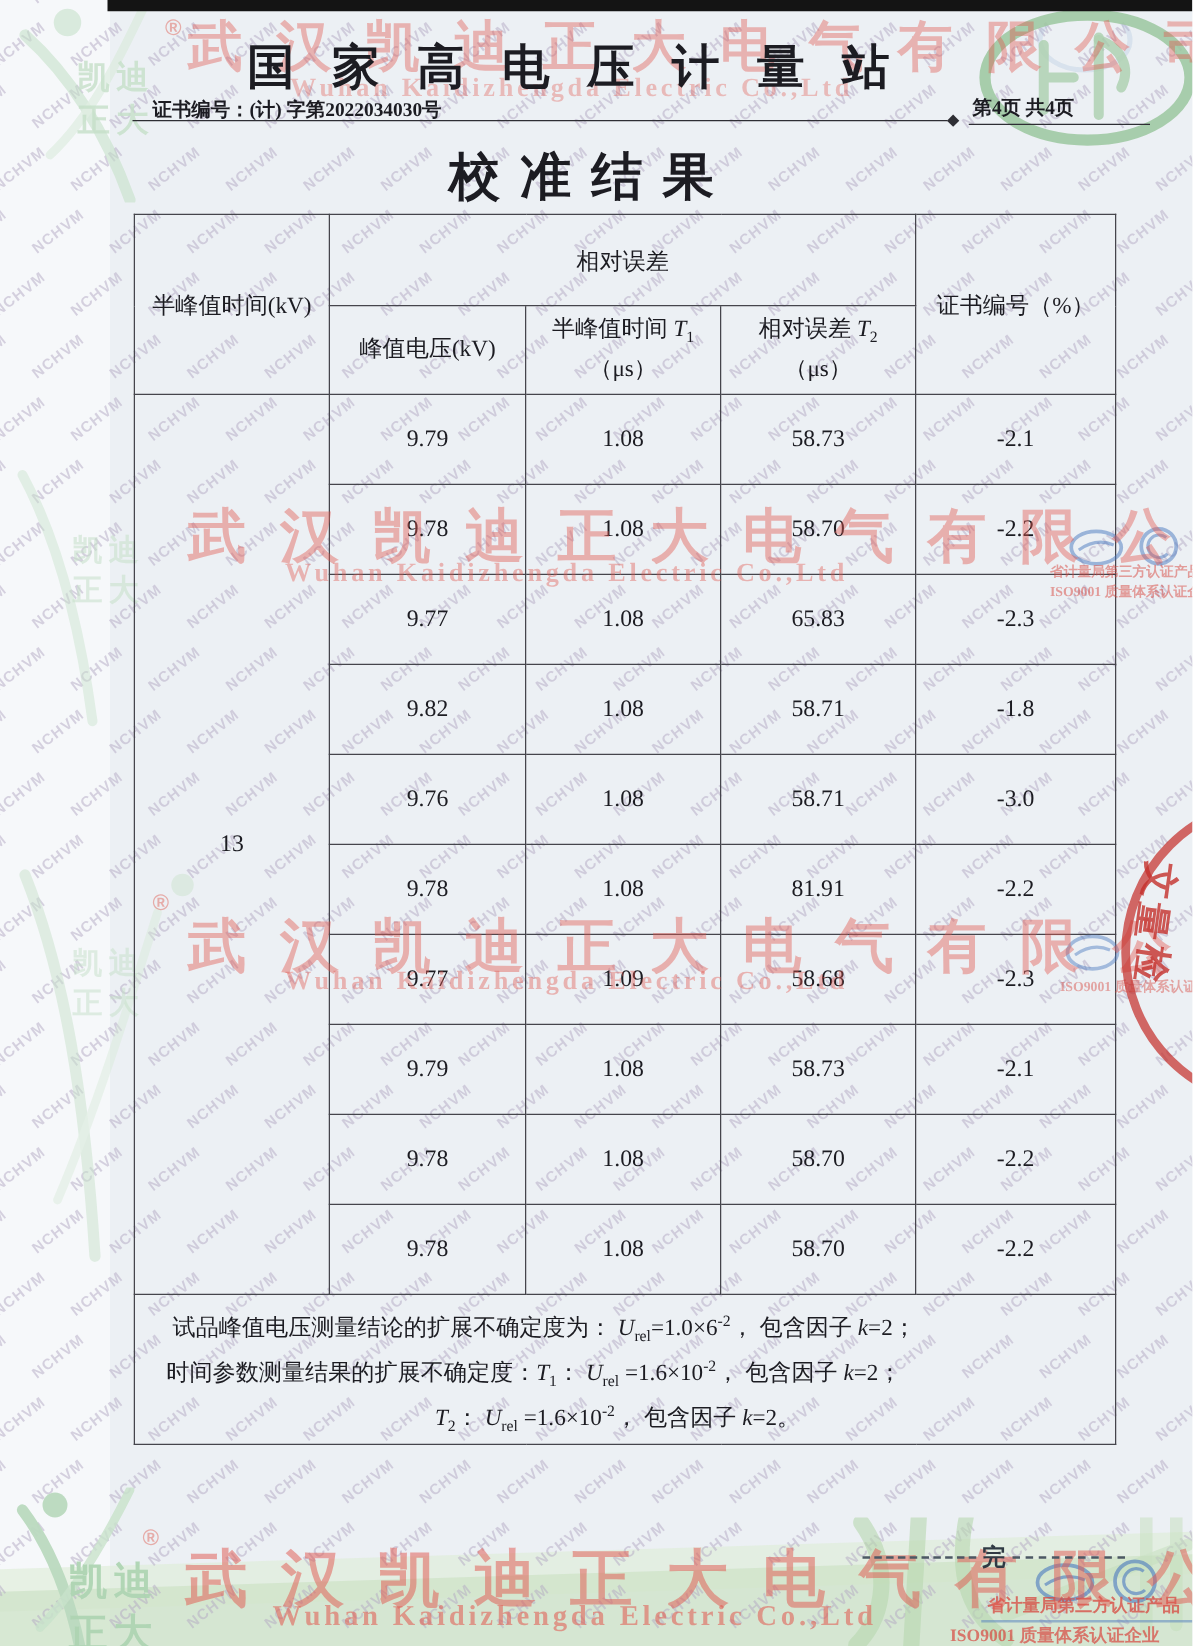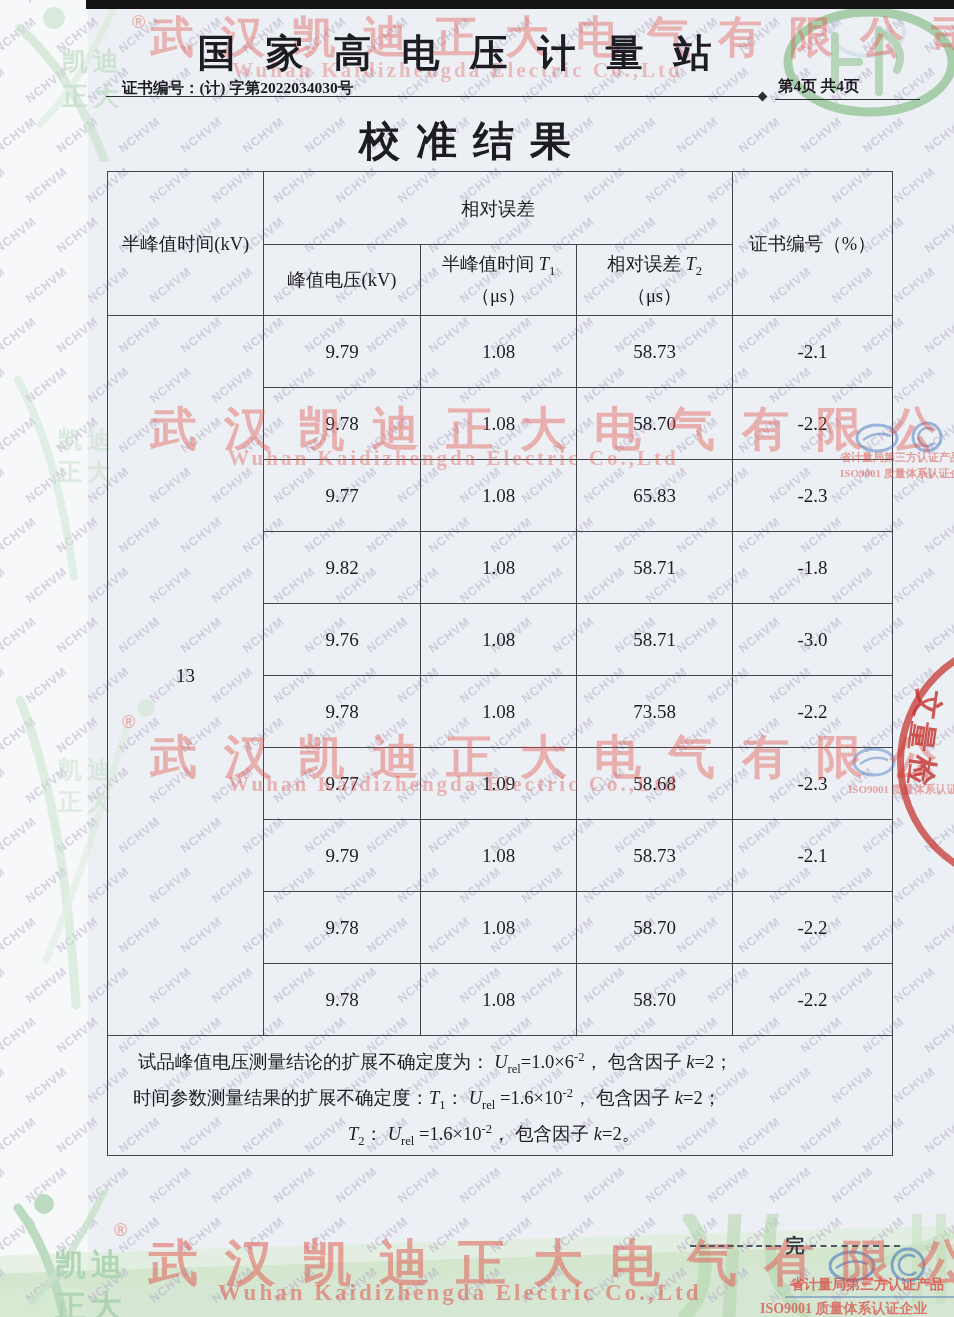--- a/index.html
+++ b/index.html
@@ -683,21 +683,21 @@
     </tr>
     <tr>
       <td class="num">9.76</td>
       <td class="num">1.08</td>
       <td class="num">58.71</td>
       <td class="num">-3.0</td>
     </tr>
     <tr>
       <td class="num">9.78</td>
       <td class="num">1.08</td>
-      <td class="num">73.58</td>
+      <td class="num">81.91</td>
       <td class="num">-2.2</td>
     </tr>
     <tr>
       <td class="num">9.77</td>
       <td class="num">1.09</td>
       <td class="num">58.68</td>
       <td class="num">-2.3</td>
     </tr>
     <tr>
       <td class="num">9.79</td>

